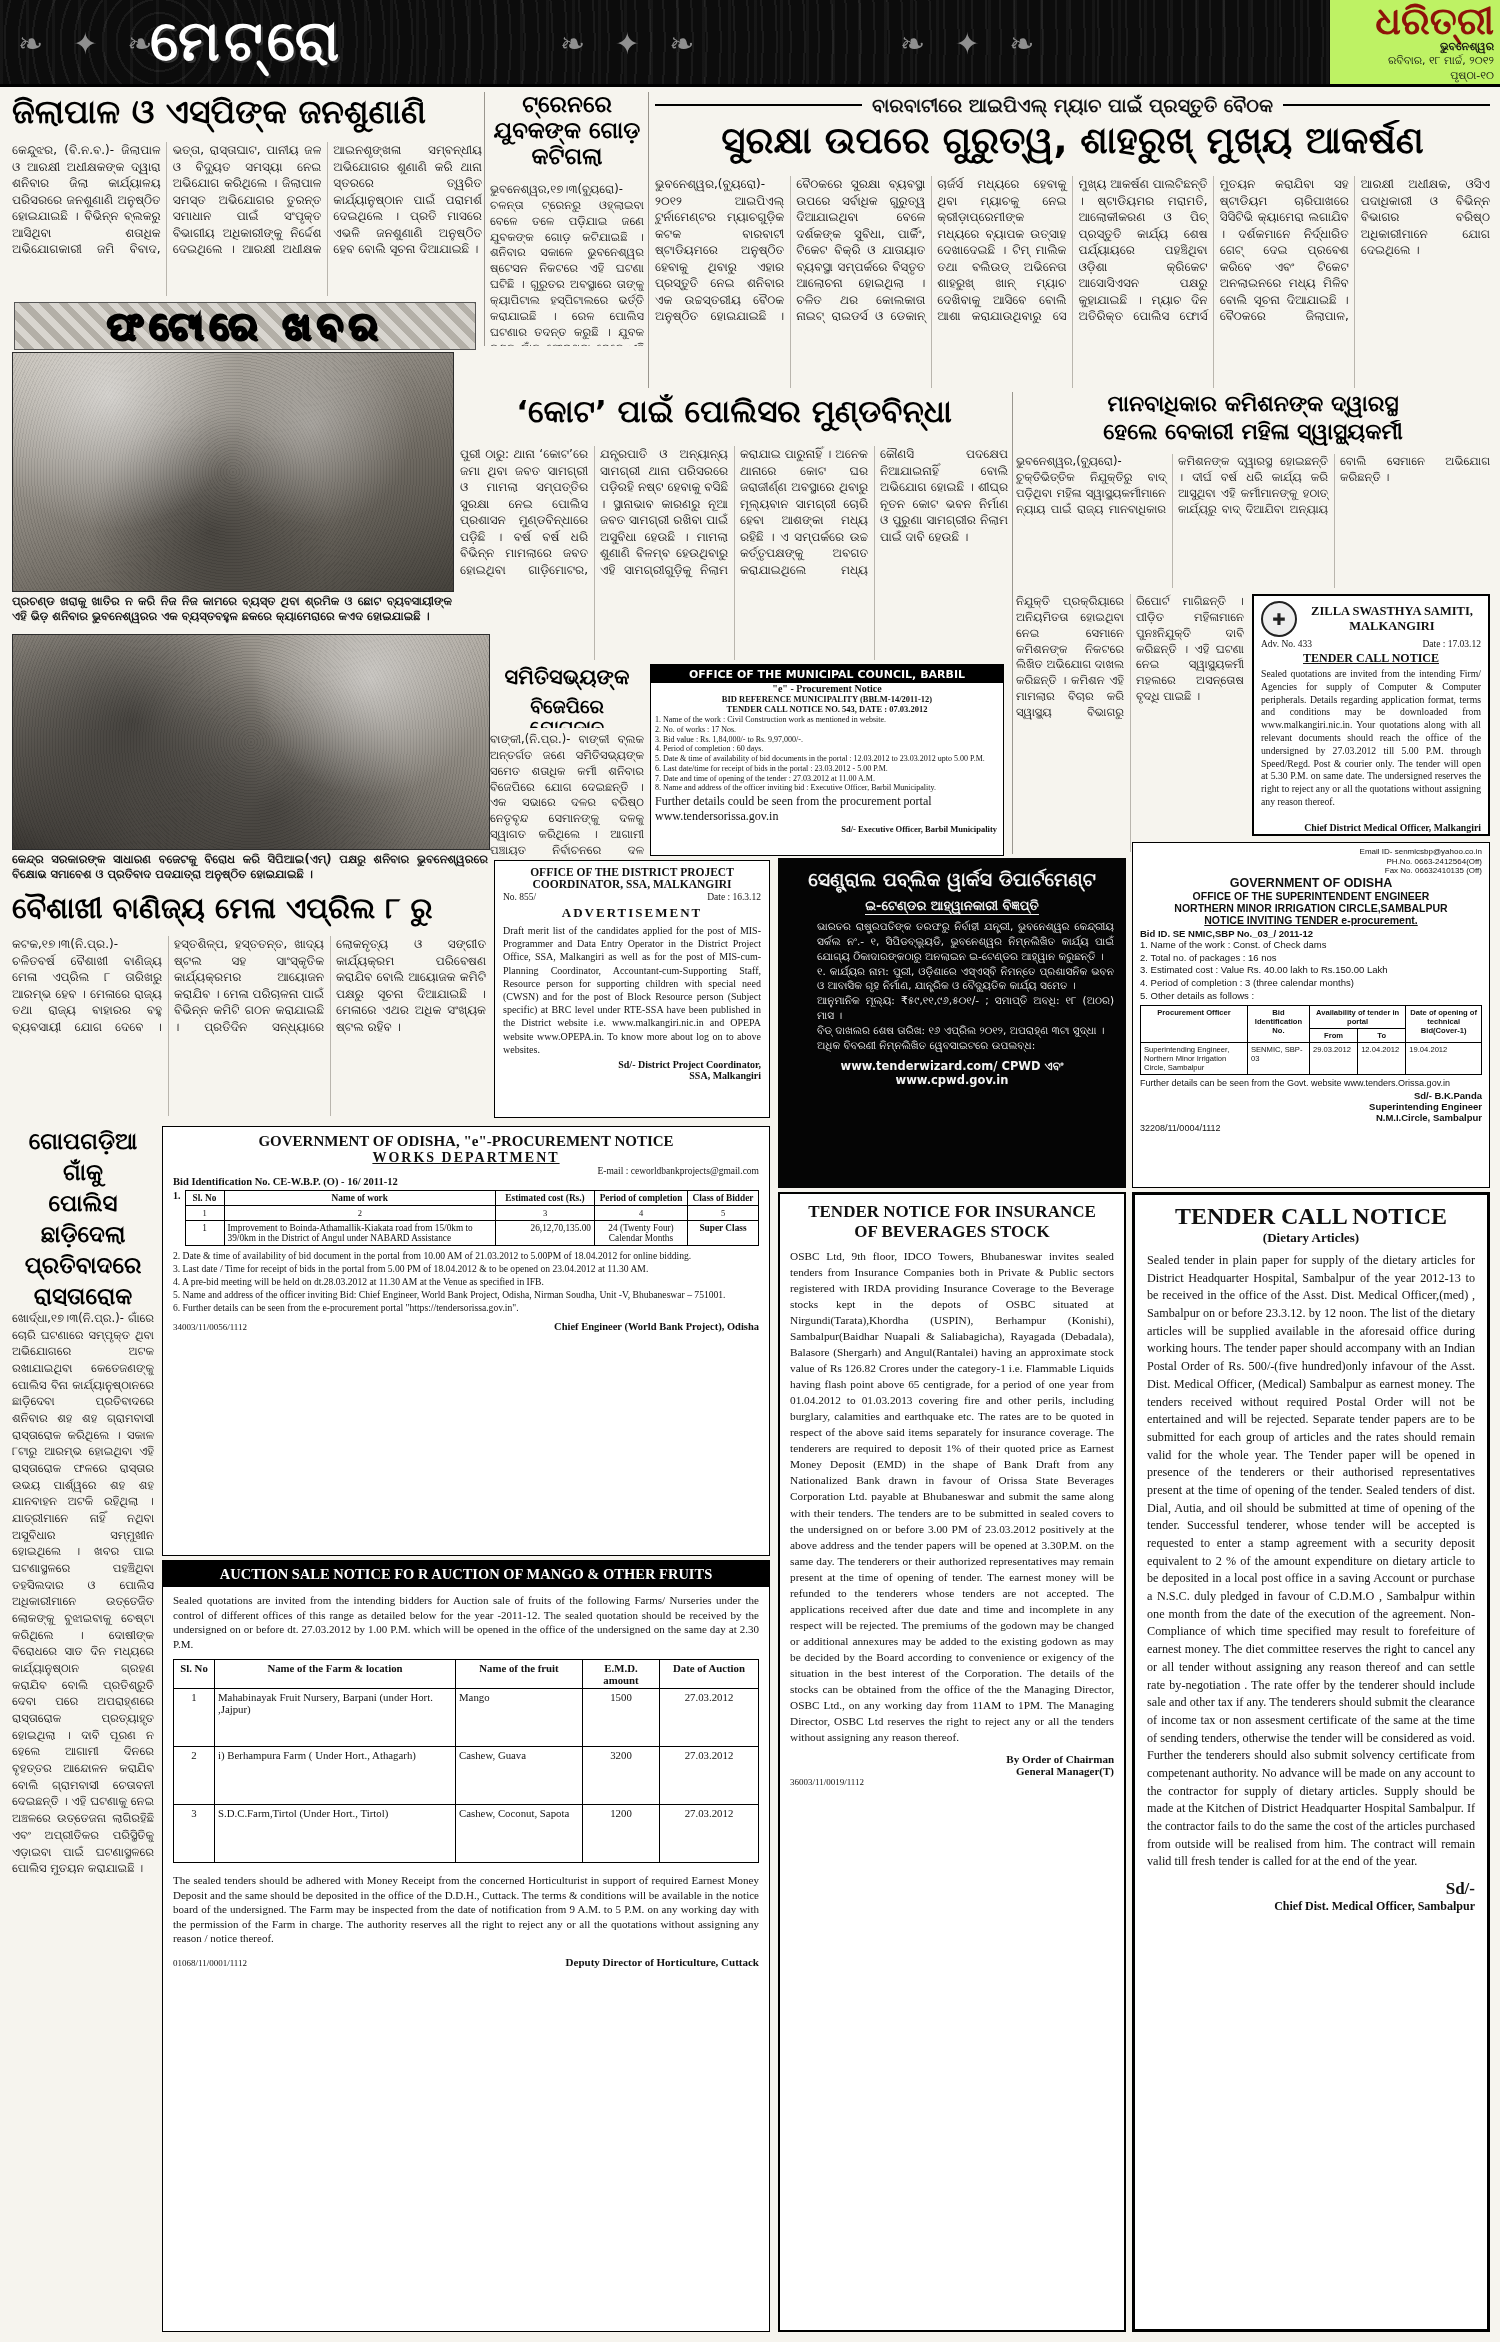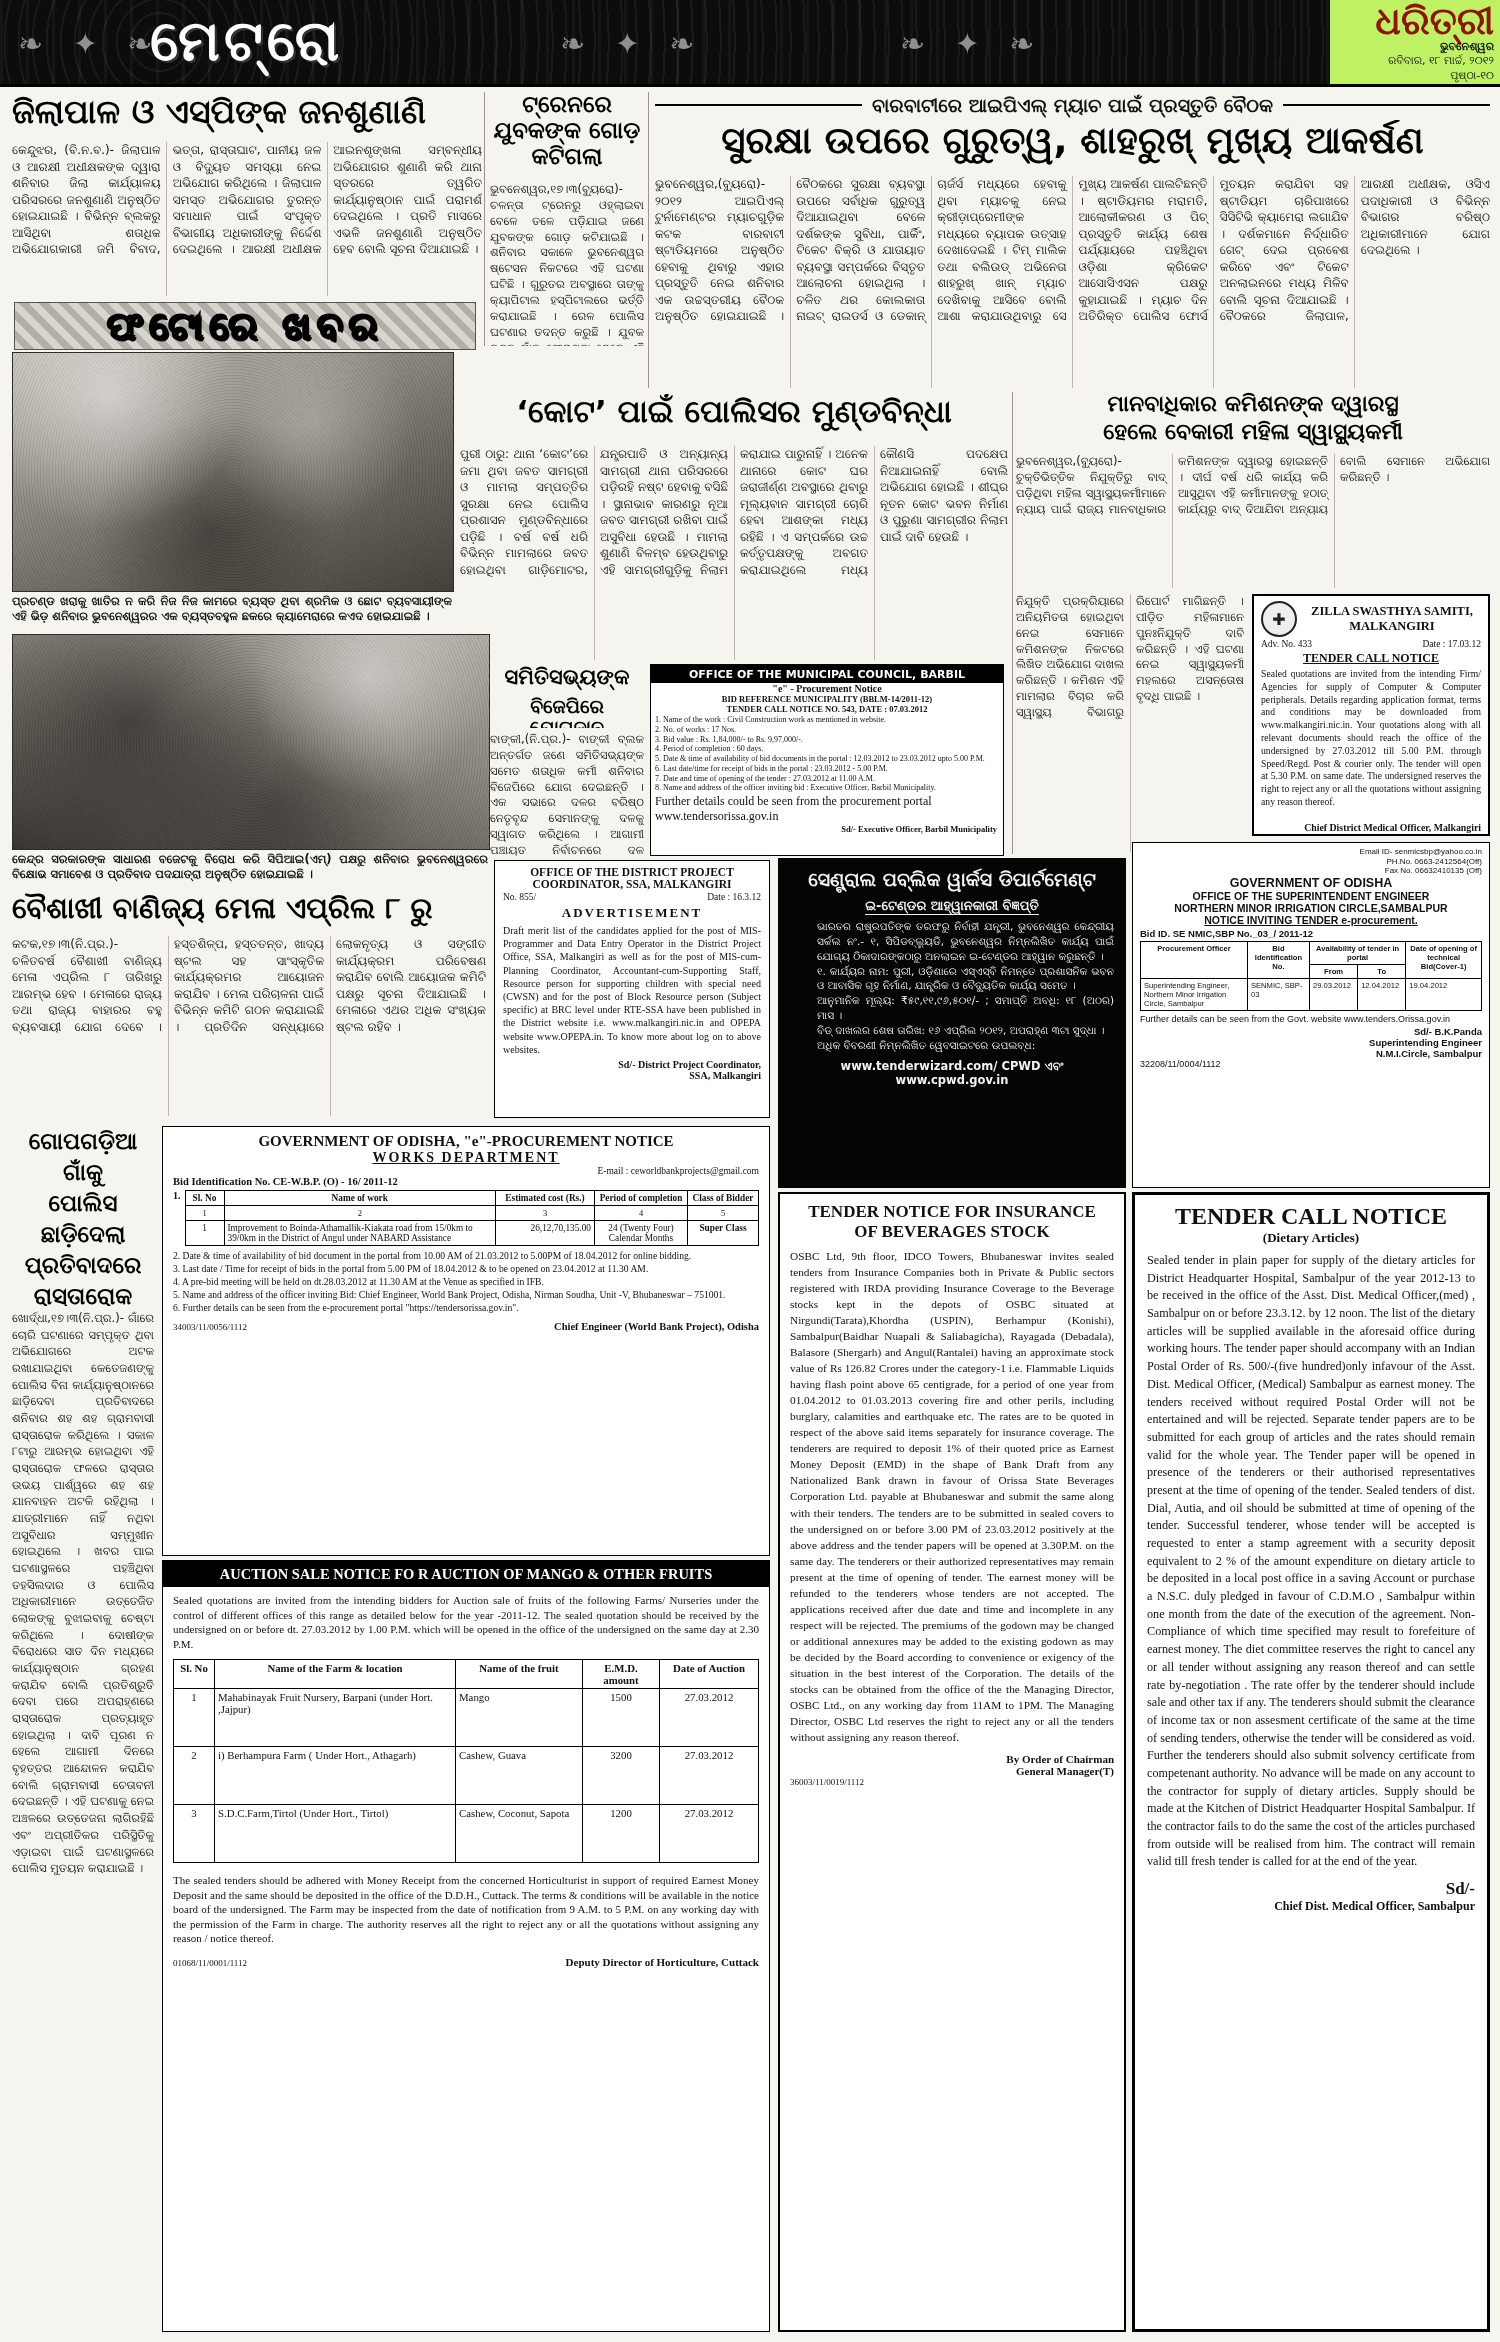--- a/index.html
+++ b/index.html
@@ -190,20 +190,25 @@
     <div class="r" style="font-size:8px;line-height:1.2;">
       <div>Email ID- senmicsbp@yahoo.co.in</div>
       <div>PH.No. 0663-2412564(Off)</div>
       <div>Fax No. 06632410135 (Off)</div>
     </div>
     <div class="c b" style="font-size:12.5px;">GOVERNMENT OF ODISHA</div>
     <div class="c b" style="font-size:10.5px;">OFFICE OF THE SUPERINTENDENT ENGINEER</div>
     <div class="c b" style="font-size:10.5px;">NORTHERN MINOR IRRIGATION CIRCLE,SAMBALPUR</div>
     <div class="c b" style="font-size:10.5px;text-decoration:underline;">NOTICE INVITING TENDER e-procurement.</div>
     <div class="b" style="font-size:9.5px;margin-top:2px;">Bid ID. SE NMIC,SBP No._03_/ 2011-12</div>
+    <div class="pre" style="font-size:9.5px;line-height:1.35;">1.  Name of the work      :  Const. of Check dams
+2.  Total no. of packages :  16 nos
+3.  Estimated cost            :  Value Rs. 40.00 lakh to Rs.150.00 Lakh
+4.  Period of completion  :  3 (three calendar months)
+5.  Other details as follows :</div>
     <table style="font-size:7.6px;margin-top:2px;">
       <tbody>
           <tr>
         <th rowspan="2">Procurement Officer</th>
         <th rowspan="2">Bid Identification No.</th>
         <th colspan="2">Availability of tender in portal</th>
         <th rowspan="2">Date of opening of technical Bid(Cover-1)</th>
       </tr>
       <tr>
         <th>From</th>

